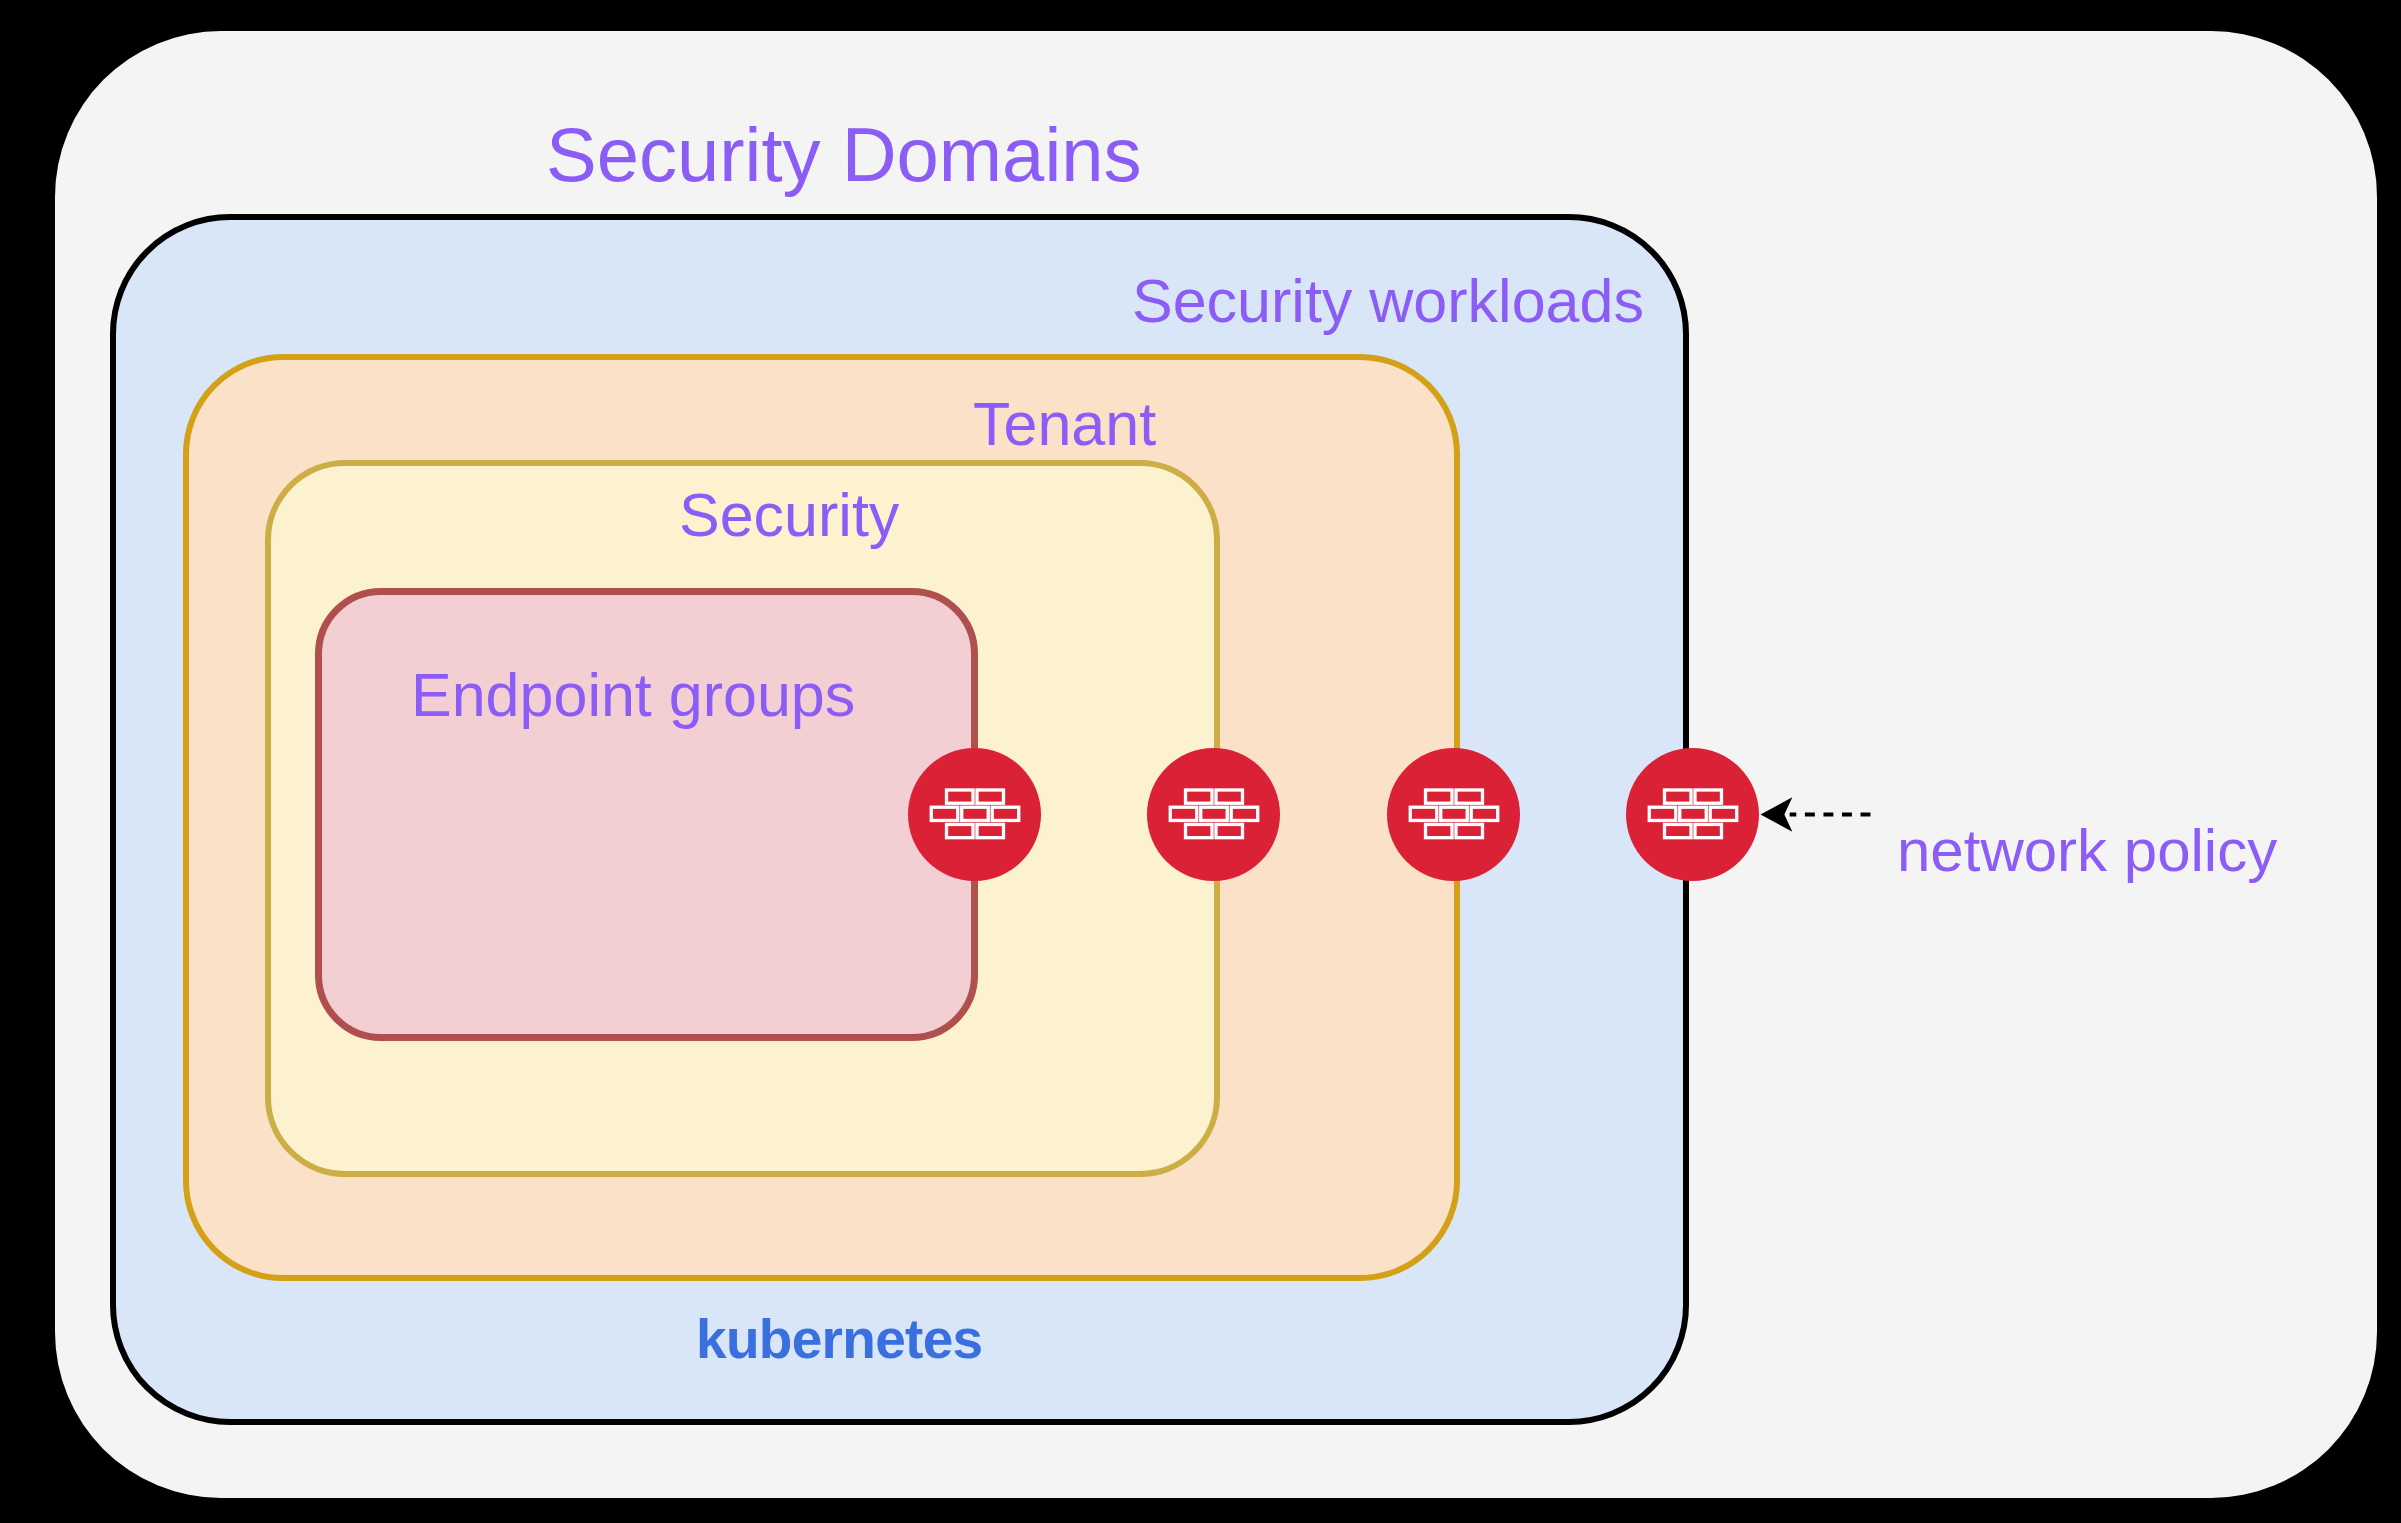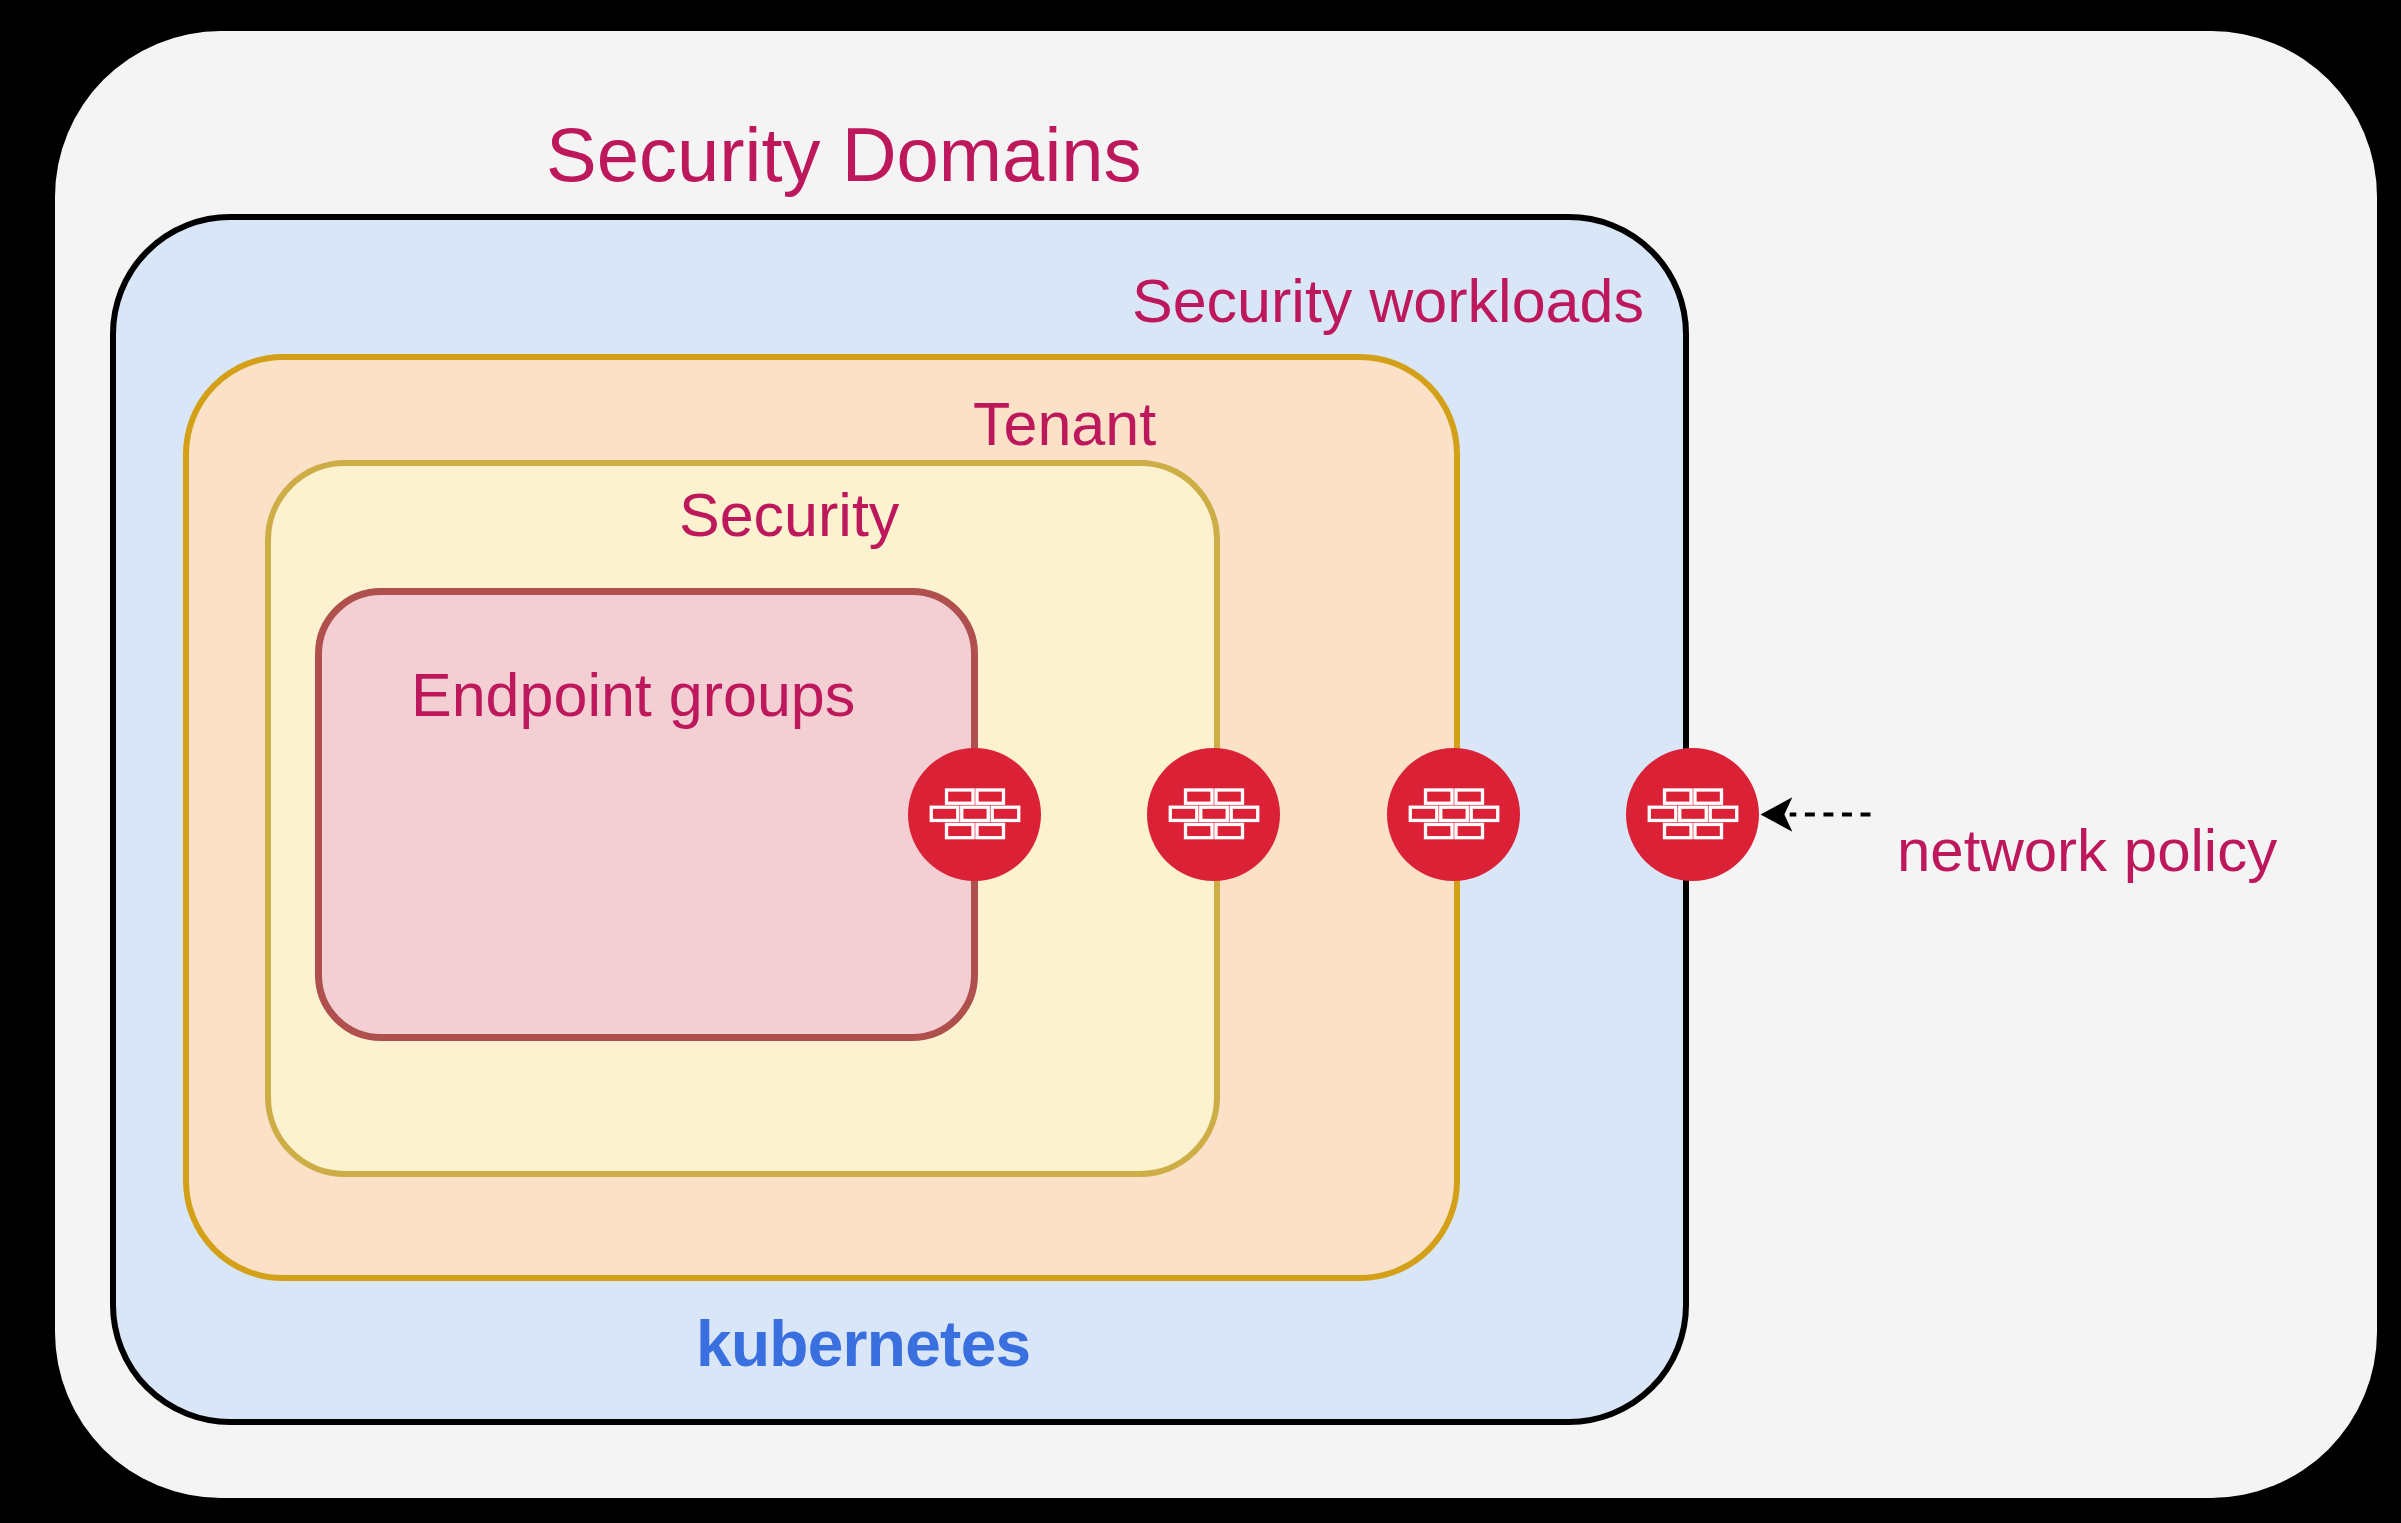--- a/index.html
+++ b/index.html
@@ -22,30 +22,30 @@
   }
   .box-namespace{
     left:210px;top:429px;width:955px;height:717px;
     background:#FCF2CF;border:6.6px solid #CDAD45;border-radius:80px;
   }
   .box-endpoint{
     left:260px;top:557px;width:663px;height:453px;
     background:#F3CED3;border:7.3px solid #B0504E;border-radius:66px;
   }
   .label{
-    position:absolute;color:#be185d;font-size:61px;line-height:1.15;
+    position:absolute;color:#8b5cf6;font-size:61px;line-height:1.15;
     white-space:nowrap;
   }
   .diagram-title{left:491px;top:80px;font-size:76px;}
   .label-cluster{left:1077px;top:235px;}
   .label-tenant{left:918px;top:358px;}
   .label-namespace{left:624px;top:449px;}
   .label-endpoint{left:318px;top:629px;margin-left:38px;}
   .label-kubernetes{
-    left:641px;top:1277px;font-size:64px;font-weight:bold;color:#3A6FE0;
+    left:641px;top:1277px;font-size:55px;font-weight:bold;color:#3A6FE0;
     letter-spacing:-0.7px;
   }
   .label-policy{left:1842px;top:754px;font-size:60px;margin-top:31px;}
   .firewall{
     position:absolute;top:717px;width:133px;height:133px;border-radius:50%;
     background:#DB2135;display:flex;align-items:center;justify-content:center;
   }
   .fw-1{left:853px;} .fw-2{left:1092px;} .fw-3{left:1332px;} .fw-4{left:1571px;}
   .policy-arrow{position:absolute;left:1704px;top:757px;}
 </style>

